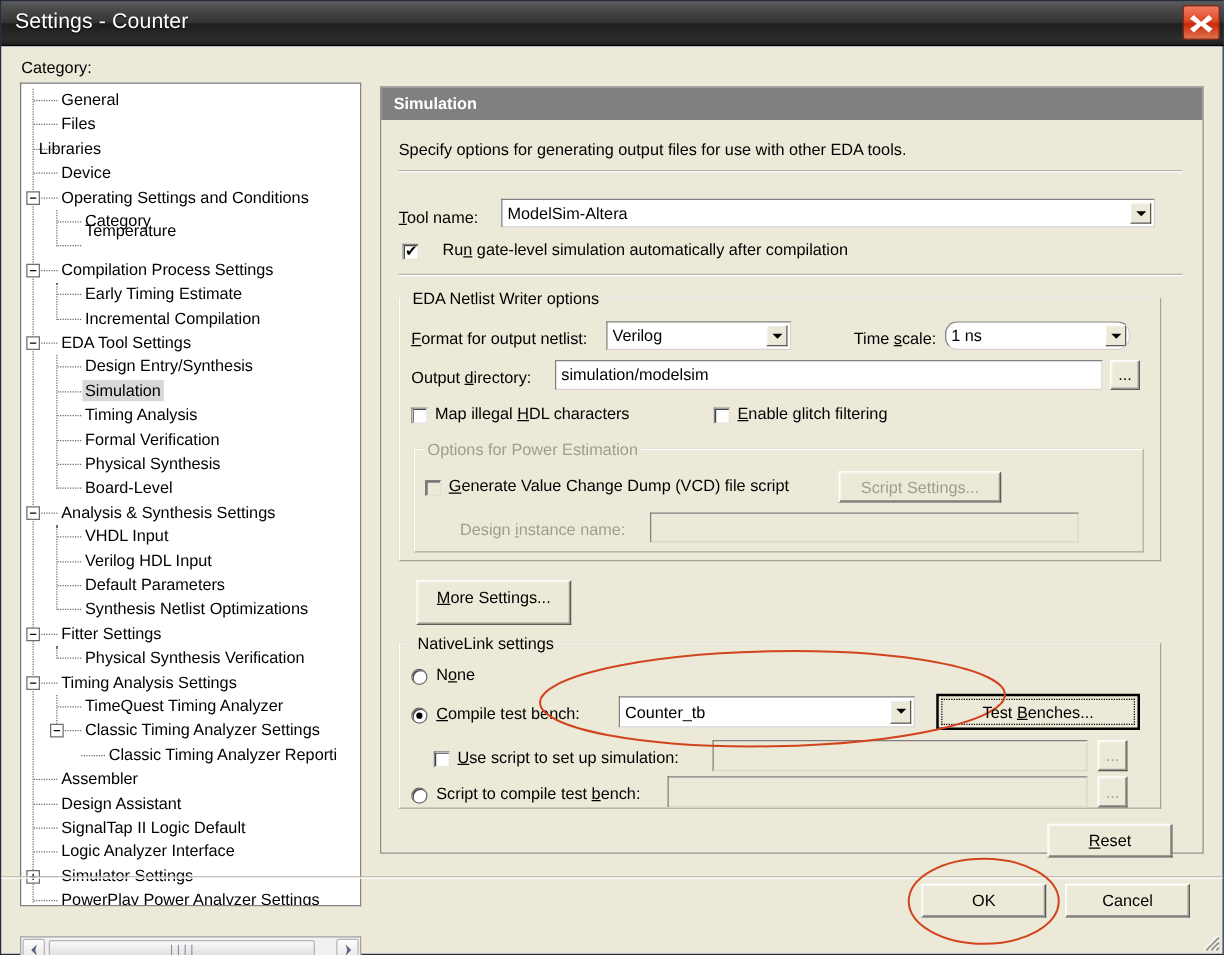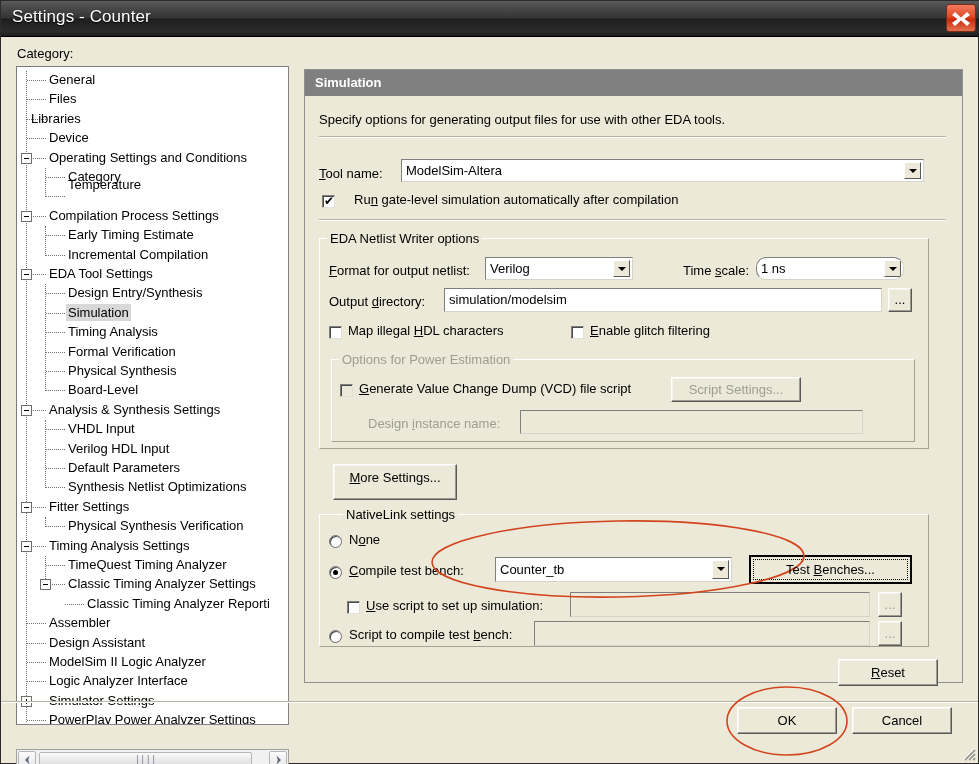--- a/index.html
+++ b/index.html
@@ -393,21 +393,21 @@
             <span class="hbar"></span>
           </div>
           <div class="tnode" style="left: 49px; top: 508.4px;"><span class="tlabel">Classic Timing Analyzer Settings</span></div>
           <div class="elbow" style="left: 48px; top: 536.8px; width: 19px;"></div>
           <div class="tnode" style="left: 68px; top: 527.8px;"><span class="tlabel">Classic Timing Analyzer Reporti</span></div>
           <div class="elbow" style="left: 10px; top: 556.2px; width: 19px;"></div>
           <div class="tnode" style="left: 30px; top: 547.2px;"><span class="tlabel">Assembler</span></div>
           <div class="elbow" style="left: 10px; top: 575.6px; width: 19px;"></div>
           <div class="tnode" style="left: 30px; top: 566.6px;"><span class="tlabel">Design Assistant</span></div>
           <div class="elbow" style="left: 10px; top: 595px; width: 19px;"></div>
-          <div class="tnode" style="left: 30px; top: 586px;"><span class="tlabel">ModelSim II Logic Analyzer</span></div>
+          <div class="tnode" style="left: 30px; top: 586px;"><span class="tlabel">SignalTap II Logic Default</span></div>
           <div class="elbow" style="left: 10px; top: 614.4px; width: 19px;"></div>
           <div class="tnode" style="left: 30px; top: 605.4px;"><span class="tlabel">Logic Analyzer Interface</span></div>
           <div class="elbow" style="left: 10px; top: 633.8px; width: 19px;"></div>
           <div class="expander" style="left: 4px; top: 628.8px;">
             <span class="hbar"></span>
             <span class="vbar"></span>
           </div>
           <div class="tnode" style="left: 30px; top: 624.8px;"><span class="tlabel">Simulator Settings</span></div>
           <div class="elbow" style="left: 10px; top: 653.2px; width: 19px;"></div>
           <div class="tnode" style="left: 30px; top: 644.2px;"><span class="tlabel">PowerPlay Power Analyzer Settings</span></div>
@@ -492,21 +492,21 @@
       <div class="lbl dis" style="left:63px; top:346px;">Design <span class="u">i</span>nstance name:</div>
       <div class="field dis" style="left:215px; top:340px; width:343px; height:24px; line-height:22px;"></div>
 
       <div class="btn" style="left:28px; top:394px; width:124px; height:36px; line-height:25px;">
         <span class="bl"><span class="u">M</span>ore Settings...</span>
       </div>
 
       <div class="group" style="left:14px; top:444px; width:610px; height:133px;">
         <div class="gin"></div>
       </div>
-      <div class="group-title" style="left:38px; top:437px;">NativeLink settings</div>
+      <div class="group-title" style="left:26px; top:437px;">NativeLink settings</div>
 
       <div class="radio" style="left:24px; top:465px;"></div>
       <div class="lbl" style="left:44px; top:462px;">N<span class="u">o</span>ne</div>
 
       <div class="radio" style="left:24px; top:496px;">
         <span class="dot"></span>
       </div>
       <div class="lbl" style="left:44px; top:493px;"><span class="u">C</span>ompile test bench:</div>
       <div class="combo" style="left:190px; top:487px; width:237px; height:25px; line-height:23px;">
         <span>Counter_tb</span>

